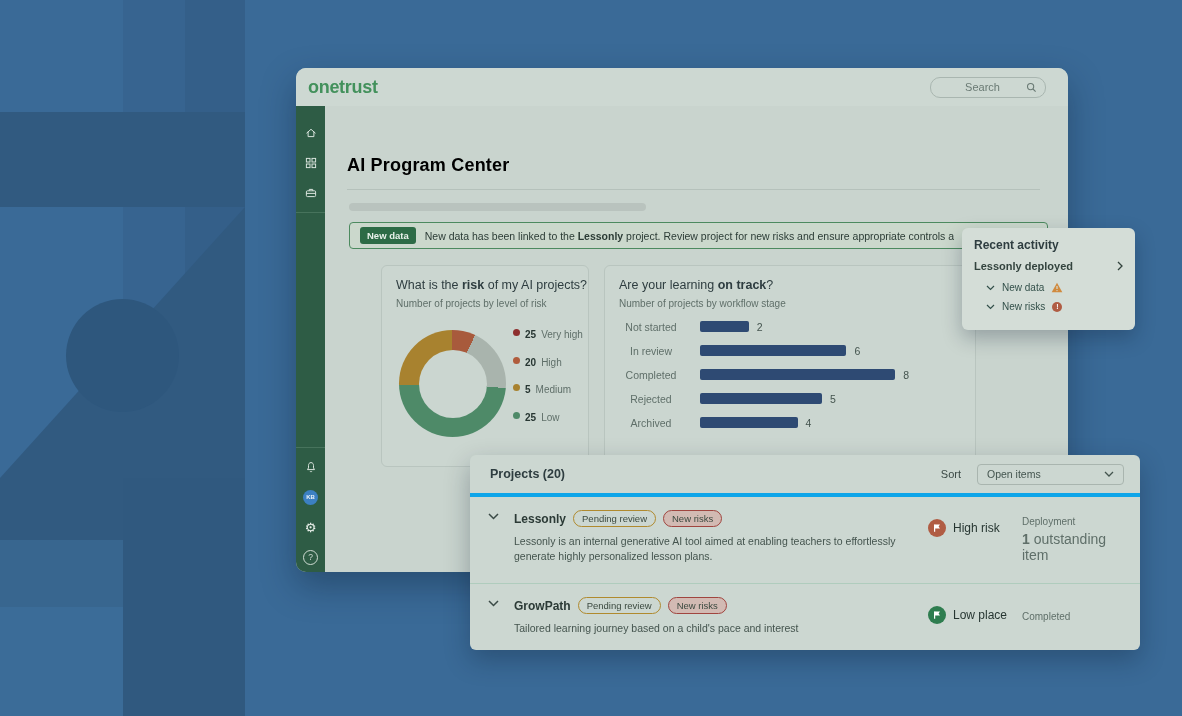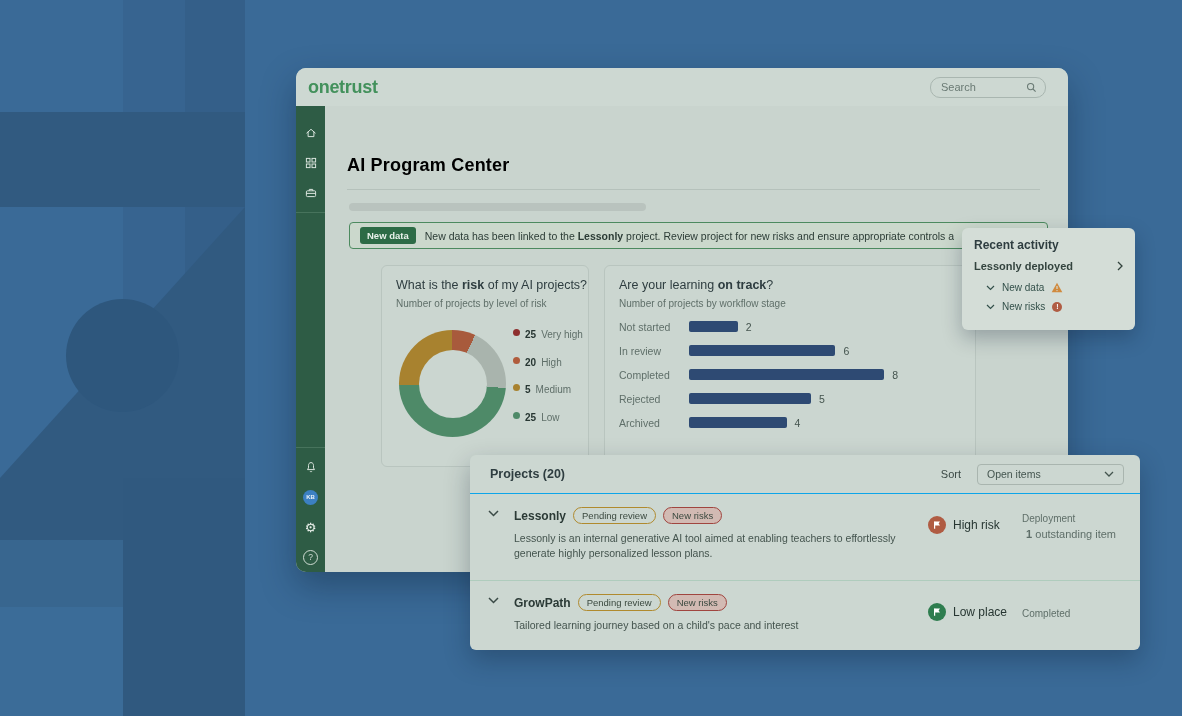--- a/index.html
+++ b/index.html
@@ -35,21 +35,21 @@
     display:flex;align-items:center;justify-content:space-between;box-sizing:border-box;
     padding:0 22px 0 12px;
   }
   .logo{font-size:18px;font-weight:600;letter-spacing:-.3px;color:#43915c;}
   .searchbox{
     width:116px;height:21px;border:1px solid #a9b6b0;border-radius:10px;
     background:#cdd8d2;display:flex;align-items:center;box-sizing:border-box;padding:0 8px;
   }
   .searchbox input{
     border:none;background:transparent;outline:none;flex:1;min-width:0;
-    font-size:11px;color:#4a5a54;font-family:inherit;
+    font-size:11px;color:#4a5a54;font-family:inherit;text-align:center;
   }
   .searchbox input::placeholder{color:#6a7a74;}
 
   .side-nav{
     position:absolute;left:0;top:38px;width:29px;height:466px;
     background:#2e5c45;border-radius:0 0 0 10px;
     display:flex;flex-direction:column;align-items:center;
   }
   .nav-ico{width:29px;height:30px;display:flex;align-items:center;justify-content:center;cursor:pointer;}
   .nav-div{width:29px;height:1px;background:#47735c;margin:4px 0;}
@@ -89,21 +89,21 @@
 
   .donut{position:absolute;left:17px;top:64px;width:107px;height:107px;border-radius:50%;}
   .donut-hole{position:absolute;left:19.5px;top:19.5px;width:68px;height:68px;border-radius:50%;background:#cbd6d0;}
   .donut-legend{position:absolute;left:131px;top:63px;display:flex;flex-direction:column;gap:16.5px;}
   .legend-item{display:flex;align-items:flex-start;gap:5px;font-size:10px;color:#5f6f69;}
   .legend-dot{width:7px;height:7px;border-radius:50%;flex:0 0 auto;}
   .legend-val{font-weight:700;color:#273632;}
 
   .bar-rows{position:absolute;left:14px;top:54px;right:10px;display:flex;flex-direction:column;gap:11px;}
   .bar-row{display:flex;align-items:center;height:13px;}
-  .bar-label{width:64px;text-align:left;font-size:10.5px;color:#5f6f69;margin-right:6px;flex:0 0 auto;}
+  .bar-label{width:64px;text-align:center;font-size:10.5px;color:#5f6f69;margin-right:17px;flex:0 0 auto;}
   .bar-track{height:11px;border-radius:2px;}
   .bar-val{font-size:10.5px;color:#44544e;margin-left:8px;}
 
   
   .activity{
     left:962px;top:228px;width:173px;height:102px;border-radius:6px;background:#d4ddd7;
     box-shadow:0 8px 20px rgba(10,25,45,.28);box-sizing:border-box;padding:10px 12px;
   }
   .activity-title{font-size:12px;font-weight:700;color:#2e3d40;}
   .activity-event{display:flex;align-items:center;justify-content:space-between;margin-top:8px;cursor:pointer;}
@@ -113,21 +113,21 @@
   .err-badge{width:10px;height:10px;border-radius:50%;background:#b05c43;color:#fff;font-size:7px;font-weight:700;
     display:flex;align-items:center;justify-content:center;line-height:1;}
 
   
   .projects{
     left:470px;top:455px;width:670px;height:195px;border-radius:6px;background:#ccd7d1;
     box-shadow:0 10px 26px rgba(10,25,45,.3);box-sizing:border-box;
   }
   .projects-header{
     height:38px;display:flex;align-items:center;justify-content:space-between;
-    padding:0 16px 0 20px;border-bottom:1px solid #0ea5e9;text-align:center;
+    padding:0 16px 0 20px;border-bottom:4px solid #0ea5e9;text-align:center;
   }
   .projects-title{font-size:12.5px;font-weight:700;color:#2e3d40;}
   .sort-wrap{display:flex;align-items:center;gap:16px;}
   .sort-label{font-size:11px;color:#3c4a46;}
   .sort-select{
     width:147px;height:21px;border:1px solid #a9b5af;border-radius:4px;background:#ccd7d1;
     display:flex;align-items:center;justify-content:space-between;box-sizing:border-box;
     padding:0 9px;font-size:10.5px;color:#44554f;cursor:pointer;
   }
   .proj-row{display:flex;align-items:flex-start;box-sizing:border-box;padding:13px 24px 0 18px;}
@@ -142,21 +142,21 @@
     border:1px solid transparent;
   }
   .pill-review{border-color:#b08a2e;}
   .pill-risks{border-color:#a0453f;background:#d2bab3;}
   .proj-desc{margin-top:7px;font-size:10.5px;line-height:1.45;color:#44544e;max-width:400px;}
   .risk-block{width:94px;flex:0 0 auto;display:flex;align-items:center;gap:7px;margin-top:9px;}
   .risk-circle{width:18px;height:18px;border-radius:50%;display:flex;align-items:center;justify-content:center;flex:0 0 auto;}
   .risk-label{font-size:12px;font-weight:400;color:#273632;white-space:nowrap;}
   .status-block{width:94px;flex:0 0 auto;margin-top:6px;}
   .stage-name{font-size:10px;color:#5f6f69;}
-  .stage-out{font-size:11px;color:#5f6f69;margin-top:4px;text-align:right;}
+  .stage-out{font-size:14px;color:#5f6f69;margin-top:4px;}
   .status-text{font-size:10px;color:#5f6f69;margin-top:8px;}
   svg{display:block;}
 </style>
 </head>
 <body>
 
 <div class="bg-shape bg-colA"></div>
 <div class="bg-shape bg-colB"></div>
 <div class="bg-shape bg-band"></div>
 <div class="bg-shape bg-diag"></div>

